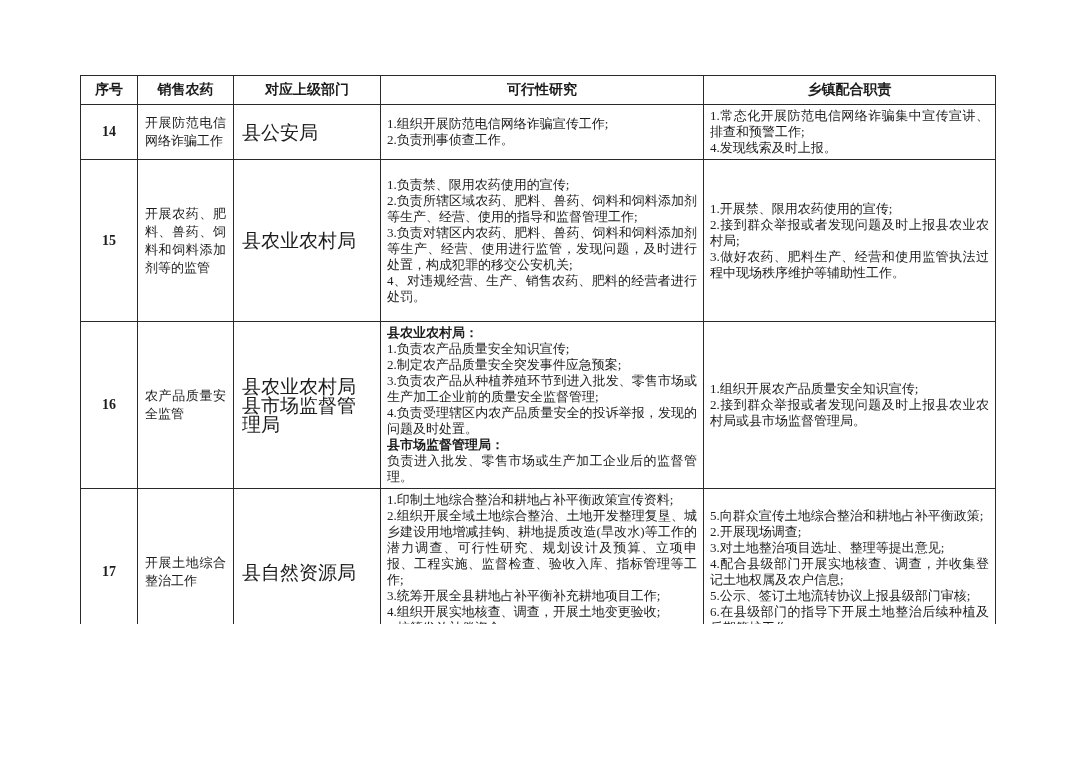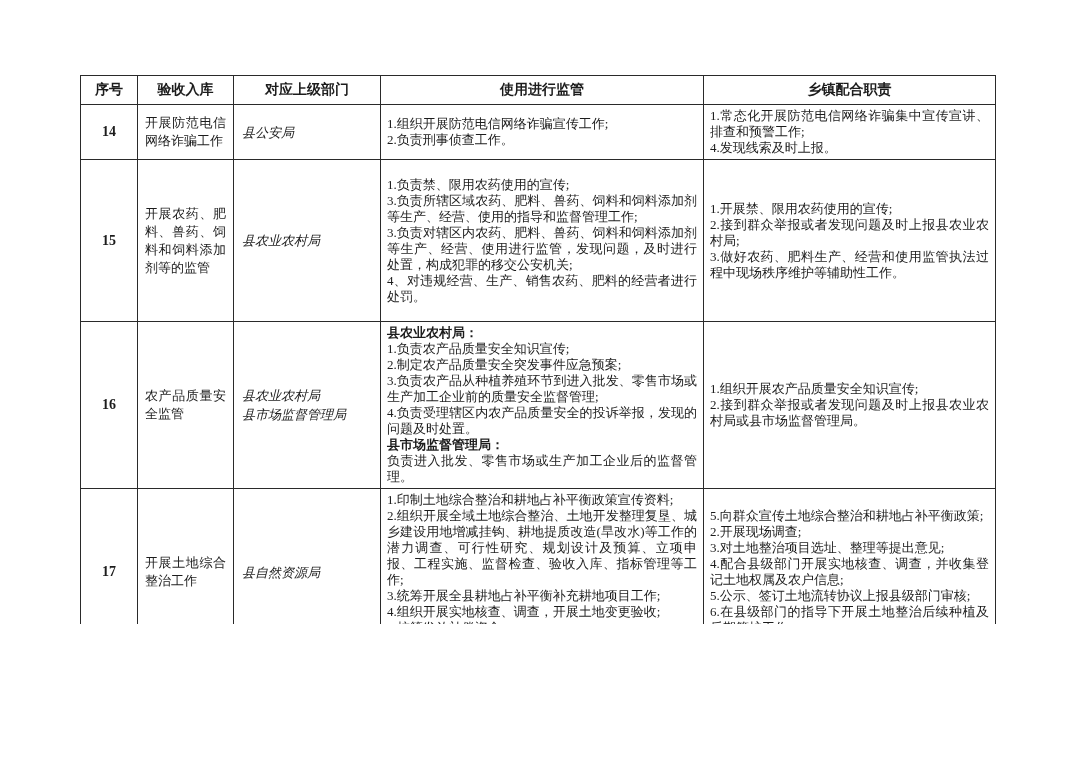--- a/index.html
+++ b/index.html
@@ -45,24 +45,23 @@
     padding: 0 2px;
   }
   td.name {
     font-size: 13px;
     line-height: 18px;
     text-align: justify;
     padding: 2px 7px;
     margin-left: 28px;
   }
   td.dept {
-    font-size: 13px;
+    font-size: 19px;
     line-height: 19px;
     padding: 2px 8px;
-    font-style: italic;
   }
   td.duties {
     font-size: 13px;
     line-height: 16px;
     text-align: justify;
     padding: 3px 6px;
   }
   td.section {
     font-size: 14px;
     font-weight: bold;
@@ -97,23 +96,23 @@
       <col style="width:57px">
       <col style="width:96px">
       <col style="width:147px">
       <col style="width:323px">
       <col style="width:292px">
     </colgroup>
 
     <tbody>
         <tr>
       <th>序号</th>
-      <th>验收入库</th>
+      <th>销售农药</th>
       <th>对应上级部门</th>
-      <th>使用进行监管</th>
+      <th>可行性研究</th>
       <th>乡镇配合职责</th>
     </tr>
 
     <tr class="r14">
       <td class="num">14</td>
       <td class="name">开展防范电信网络诈骗工作</td>
       <td class="dept">
         <div>县公安局</div>
       </td>
       <td class="duties">
@@ -128,21 +127,21 @@
 
 
     <tr class="r15">
       <td class="num">15</td>
       <td class="name">开展农药、肥料、兽药、饲料和饲料添加剂等的监管</td>
       <td class="dept">
         <div>县农业农村局</div>
       </td>
       <td class="duties">
         <div class="duty">1.负责禁、限用农药使用的宣传;</div>
-        <div class="duty">3.负责所辖区域农药、肥料、兽药、饲料和饲料添加剂等生产、经营、使用的指导和监督管理工作;</div>
+        <div class="duty">2.负责所辖区域农药、肥料、兽药、饲料和饲料添加剂等生产、经营、使用的指导和监督管理工作;</div>
         <div class="duty">3.负责对辖区内农药、肥料、兽药、饲料和饲料添加剂等生产、经营、使用进行监管，发现问题，及时进行处置，构成犯罪的移交公安机关;</div>
         <div class="duty">4、对违规经营、生产、销售农药、肥料的经营者进行处罚。</div>
       </td>
       <td class="duties">
         <div class="duty">1.开展禁、限用农药使用的宣传;</div>
         <div class="duty">2.接到群众举报或者发现问题及时上报县农业农村局;</div>
         <div class="duty">3.做好农药、肥料生产、经营和使用监管执法过程中现场秩序维护等辅助性工作。</div>
       </td>
     </tr>
 

